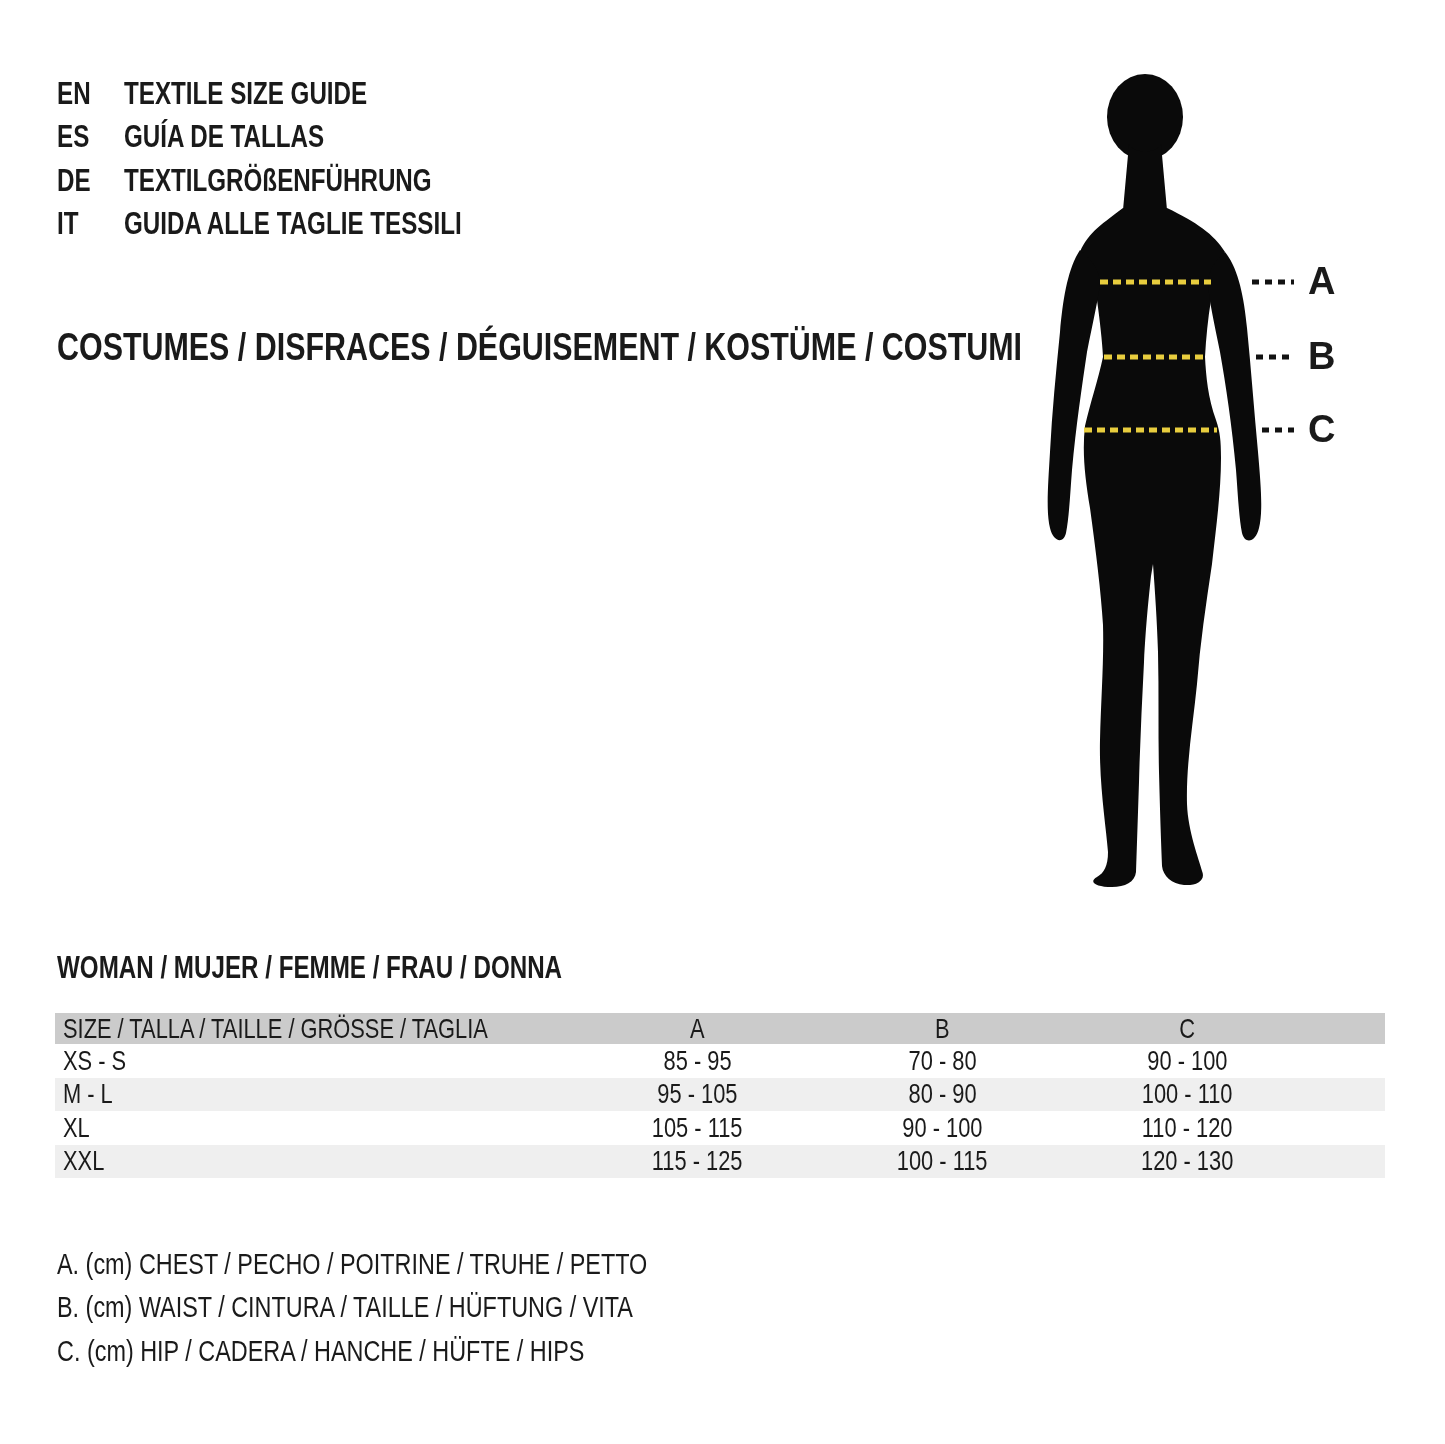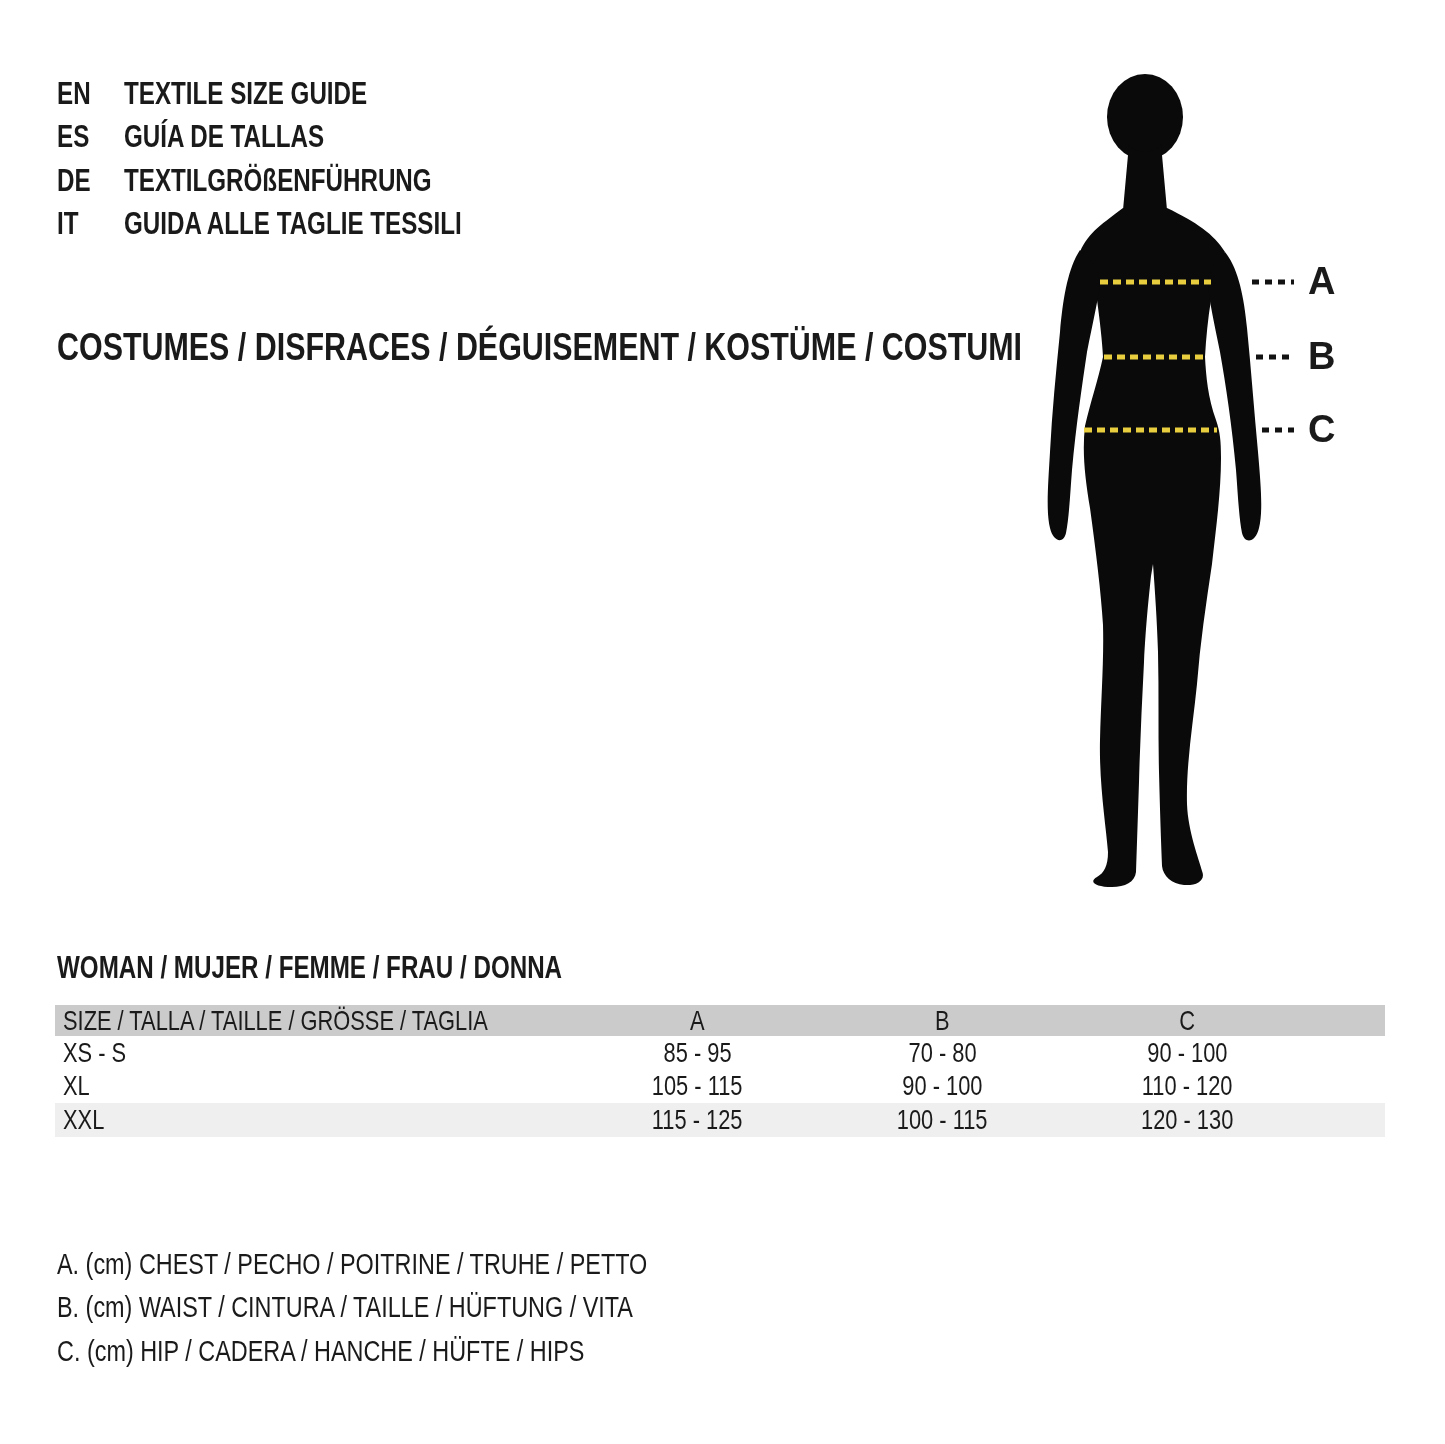--- a/index.html
+++ b/index.html
@@ -30,21 +30,21 @@
   .figure .mline-y{stroke:#e8cd3e;stroke-width:5;stroke-dasharray:8 5;}
   .figure .mline-b{stroke:#121212;stroke-width:5;stroke-dasharray:7 6;}
   .figure text{font-family:"Liberation Sans",sans-serif;font-weight:bold;font-size:38px;fill:#1a1a1a;}
 
   
   .section-title{position:absolute;left:57px;top:948px;font-size:31px;font-weight:bold;line-height:40px;}
 
   
   .size-table{position:absolute;left:55px;top:1005px;width:1330px;font-size:28px;}
   .trow{display:flex;align-items:center;height:33.5px;background:#ffffff;}
-  .trow.head{height:31px;background:#cbcbcb;}
+  .trow.head{height:31px;background:#cbcbcb;margin-top:8px;}
   .trow.alt{background:#efefef;}
   .cell-size{width:520px;padding-left:8px;box-sizing:border-box;text-align:left;}
   .cell-val{width:245px;text-align:center;}
   .cell-tail{width:75px;}
 
   
   .notes{position:absolute;left:57px;top:1242px;}
   .note-line{height:43.5px;display:flex;align-items:center;font-size:30px;}
 </style>
 </head>
@@ -149,20 +149,27 @@
       <div class="cell-val"><span class="condc">C</span></div>
       <div class="cell-tail"></div>
     </div>
     <div class="trow">
       <div class="cell-size"><span class="cond">XS - S</span></div>
       <div class="cell-val"><span class="condc">85 - 95</span></div>
       <div class="cell-val"><span class="condc">70 - 80</span></div>
       <div class="cell-val"><span class="condc">90 - 100</span></div>
       <div class="cell-tail"></div>
     </div>
+    <div class="trow alt">
+      <div class="cell-size"><span class="cond">M - L</span></div>
+      <div class="cell-val"><span class="condc">95 - 105</span></div>
+      <div class="cell-val"><span class="condc">80 - 90</span></div>
+      <div class="cell-val"><span class="condc">100 - 110</span></div>
+      <div class="cell-tail"></div>
+    </div>
     <div class="trow">
       <div class="cell-size"><span class="cond">XL</span></div>
       <div class="cell-val"><span class="condc">105 - 115</span></div>
       <div class="cell-val"><span class="condc">90 - 100</span></div>
       <div class="cell-val"><span class="condc">110 - 120</span></div>
       <div class="cell-tail"></div>
     </div>
     <div class="trow alt">
       <div class="cell-size"><span class="cond">XXL</span></div>
       <div class="cell-val"><span class="condc">115 - 125</span></div>

